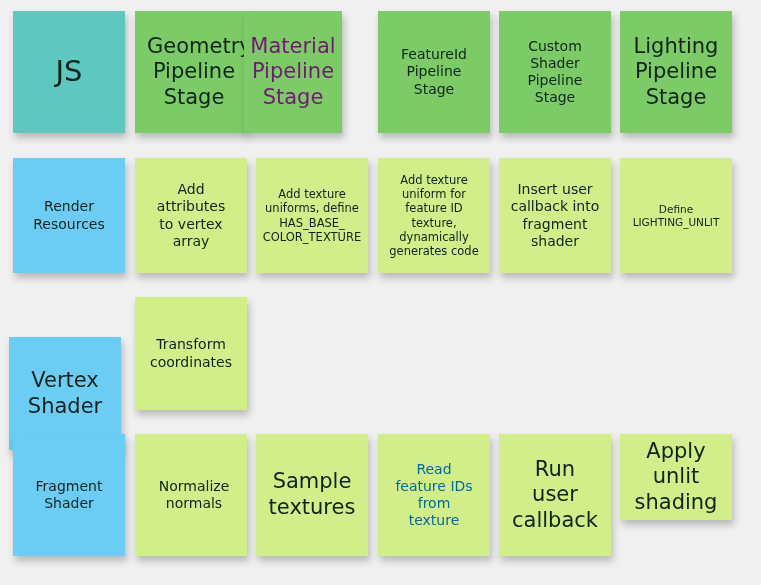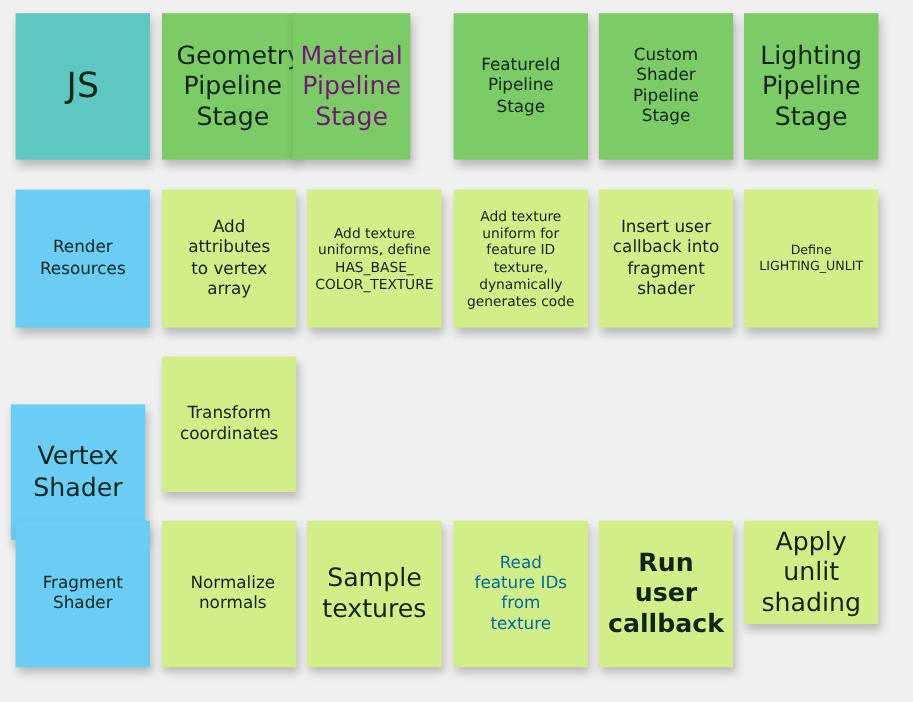--- a/index.html
+++ b/index.html
@@ -129,21 +129,21 @@
     <div class="note fs-lg" style="left: 256px; top: 434px; width: 112px; height: 122px; background: rgb(209, 238, 137); color: rgb(16, 36, 28);">
       <span class="txt">Sample
 textures</span>
     </div>
     <div class="note fs-sm" style="left: 378px; top: 434px; width: 112px; height: 122px; background: rgb(209, 238, 137); color: #0369a1;">
       <span class="txt">Read
 feature IDs
 from
 texture</span>
     </div>
-    <div class="note fs-lg" style="left: 499px; top: 434px; width: 112px; height: 122px; background: rgb(209, 238, 137); color: rgb(16, 36, 28); font-weight: bold;">
+    <div class="note fs-lg" style="left: 499px; top: 434px; width: 112px; height: 122px; background: rgb(209, 238, 137); color: rgb(16, 36, 28);">
       <span class="txt">Run
 user
 callback</span>
     </div>
     <div class="note fs-lg" style="left: 620px; top: 434px; width: 112px; height: 86px; background: rgb(209, 238, 137); color: rgb(16, 36, 28);">
       <span class="txt">Apply
 unlit
 shading</span>
     </div>
   </div>

